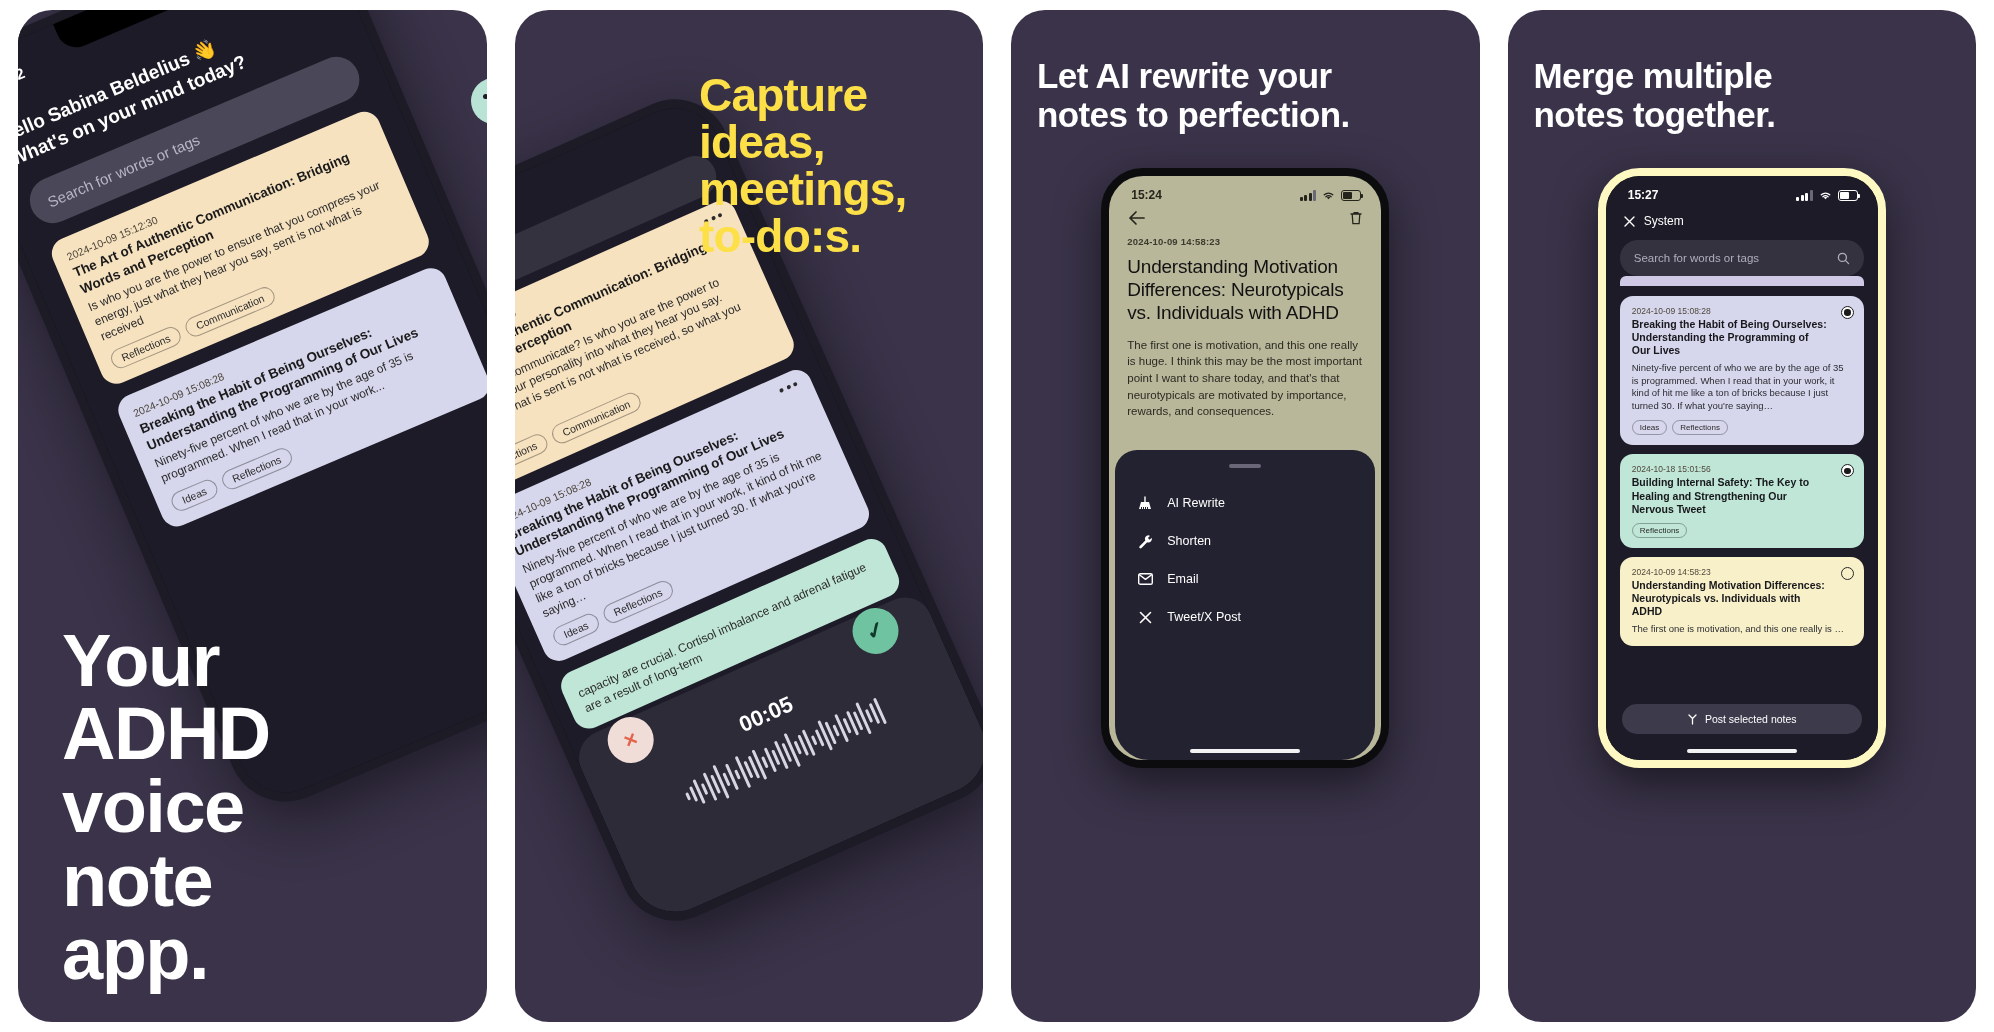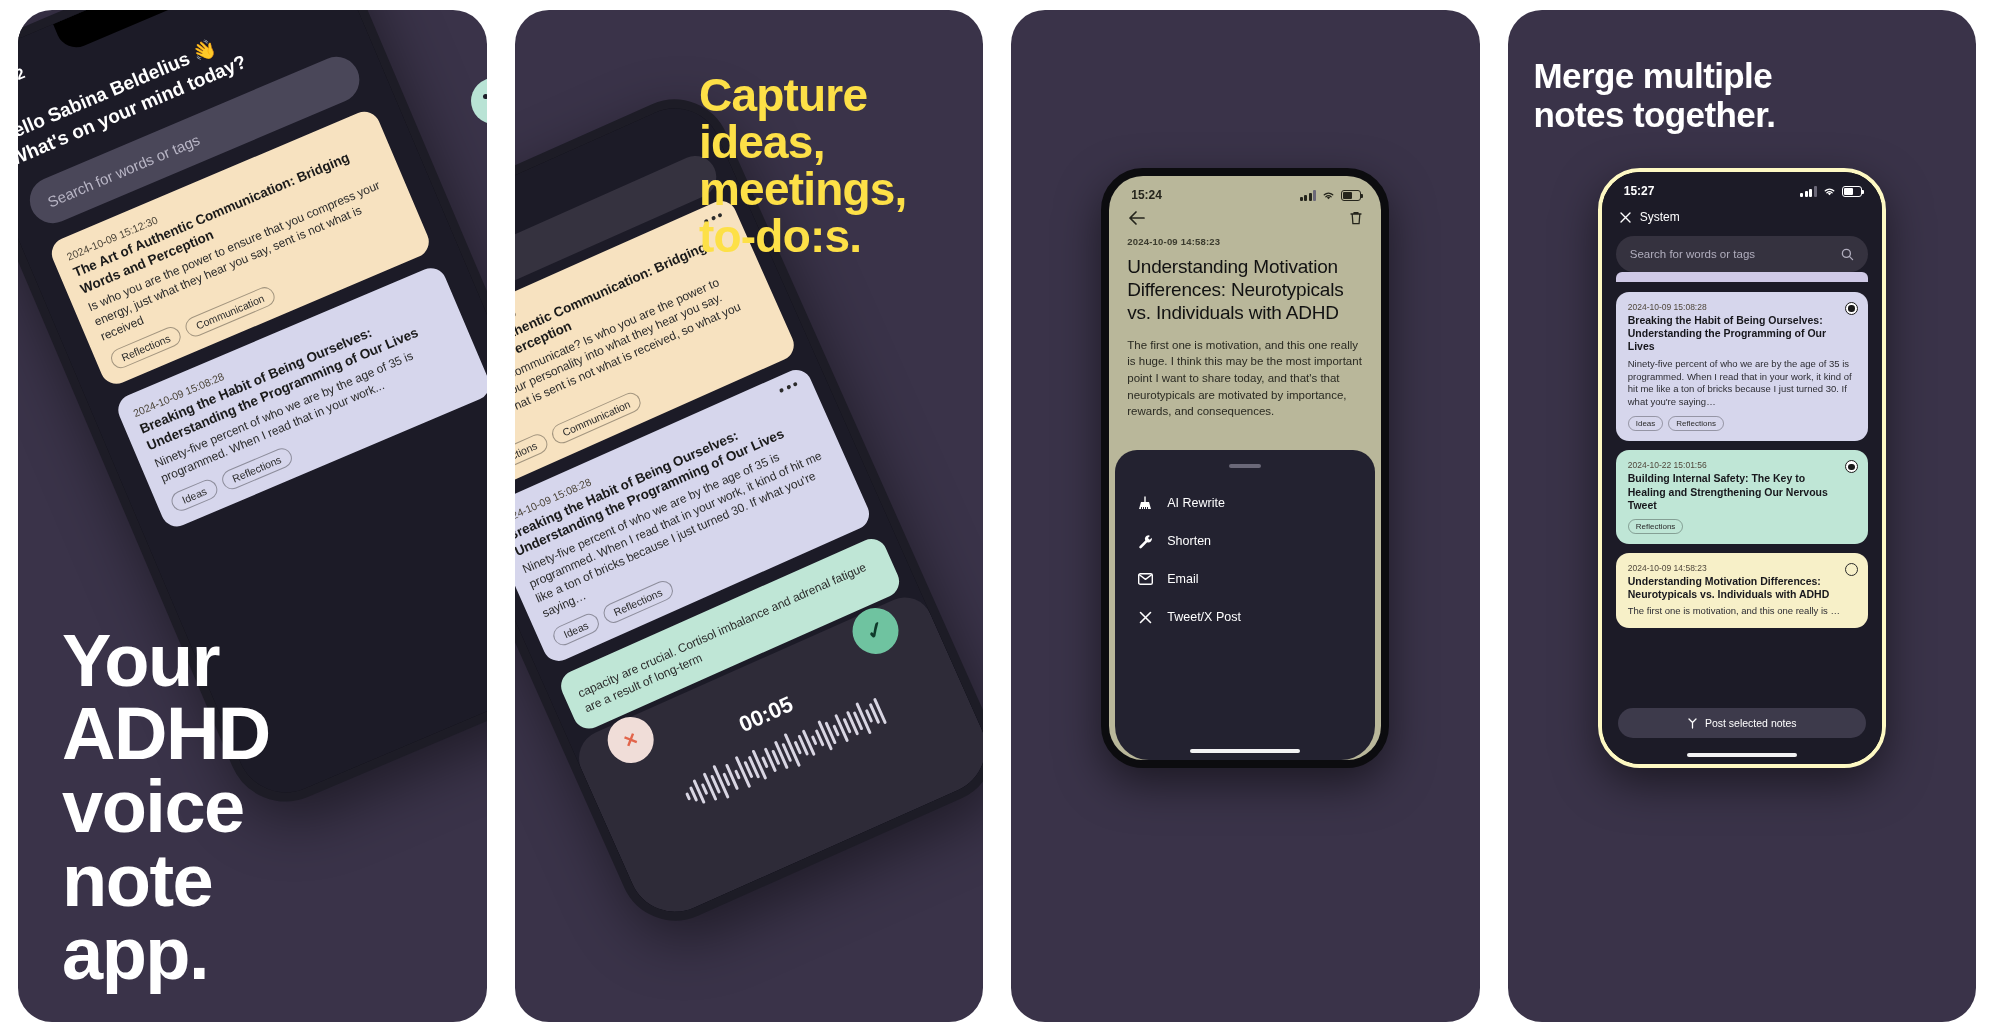--- a/index.html
+++ b/index.html
@@ -156,21 +156,21 @@
   .home-ind{position:absolute;left:50%;transform:translateX(-50%);bottom:7px;width:110px;height:4px;background:#fff;border-radius:3px;opacity:.95;}
 
   
   .p4-head{
     position:absolute;left:26px;top:46px;right:26px;
     color:#fff;font-size:35px;font-weight:700;line-height:1.12;letter-spacing:-0.6px;
   }
   .p4-phone{
     position:absolute;left:50%;transform:translateX(-50%);top:158px;
     width:288px;height:600px;background:#0c0c0f;border-radius:42px;
-    border:4px solid #fef9c3;box-shadow:0 16px 44px rgba(0,0,0,.5);
+    border:8px solid #fef9c3;box-shadow:0 16px 44px rgba(0,0,0,.5);
     overflow:hidden;
   }
   .p4-screen{position:absolute;inset:0;background:#1c1b27;border-radius:34px;overflow:hidden;}
   .p4-statusbar{display:flex;justify-content:space-between;align-items:center;padding:10px 20px 0 22px;height:28px;color:#fff;font-size:12px;font-weight:700;}
   .p4-cancelrow{display:flex;align-items:center;gap:9px;padding:10px 18px 0 18px;color:#fff;font-size:12px;}
   .p4-search{margin:12px 14px 0 14px;height:36px;background:#35323f;border-radius:19px;display:flex;align-items:center;justify-content:space-between;padding:0 14px;color:#b0adbd;font-size:11.5px;}
   .p4-list{margin:10px 14px 0 14px;display:flex;flex-direction:column;gap:9px;}
   .sel-card{border-radius:13px;padding:10px 12px;position:relative;}
   .sc-date{font-size:8.5px;color:#50483c;margin-bottom:2px;}
   .sc-title{font-size:10.5px;font-weight:700;color:#17171c;line-height:1.26;padding-right:22px;}
@@ -324,20 +324,22 @@
         </div>
       </div>
     </div>
     <div class="p2-head" style="white-space:pre-line">Capture
 ideas,
 meetings,
 to-do:s.</div>
   </div>
 
   <div class="panel">
+    <div class="p3-head" style="white-space:pre-line">Let AI rewrite your
+notes to perfection.</div>
     <div class="p3-phone">
       <div class="p3-screen">
         <div class="p3-statusbar">
           <span>15:24</span>
           <span class="p1-stat-icons">
             <span class="sig sigd">
                 <i></i>
                 <i></i>
                 <i></i>
                 <i></i>
@@ -453,21 +455,21 @@
             <div class="sc-date">2024-10-09 15:08:28</div>
             <div class="sc-title">Breaking the Habit of Being Ourselves: Understanding the Programming of Our Lives</div>
             <div class="sc-body">Ninety-five percent of who we are by the age of 35 is programmed. When I read that in your work, it kind of hit me like a ton of bricks because I just turned 30. If what you're saying…</div>
             <div class="sc-tags">
               <span class="sc-tag">Ideas</span>
               <span class="sc-tag">Reflections</span>
             </div>
           </div>
           <div class="sel-card" style="background:#bfe6d6">
             <span class="radio on"></span>
-            <div class="sc-date">2024-10-22 15:01:56</div>
+            <div class="sc-date">2024-10-18 15:01:56</div>
             <div class="sc-title">Building Internal Safety: The Key to Healing and Strengthening Our Nervous Tweet</div>
             <div class="sc-tags">
               <span class="sc-tag">Reflections</span>
             </div>
           </div>
           <div class="sel-card" style="background:#f7f0c8">
             <span class="radio"></span>
             <div class="sc-date">2024-10-09 14:58:23</div>
             <div class="sc-title">Understanding Motivation Differences: Neurotypicals vs. Individuals with ADHD</div>
             <div class="sc-body">The first one is motivation, and this one really is …</div>

